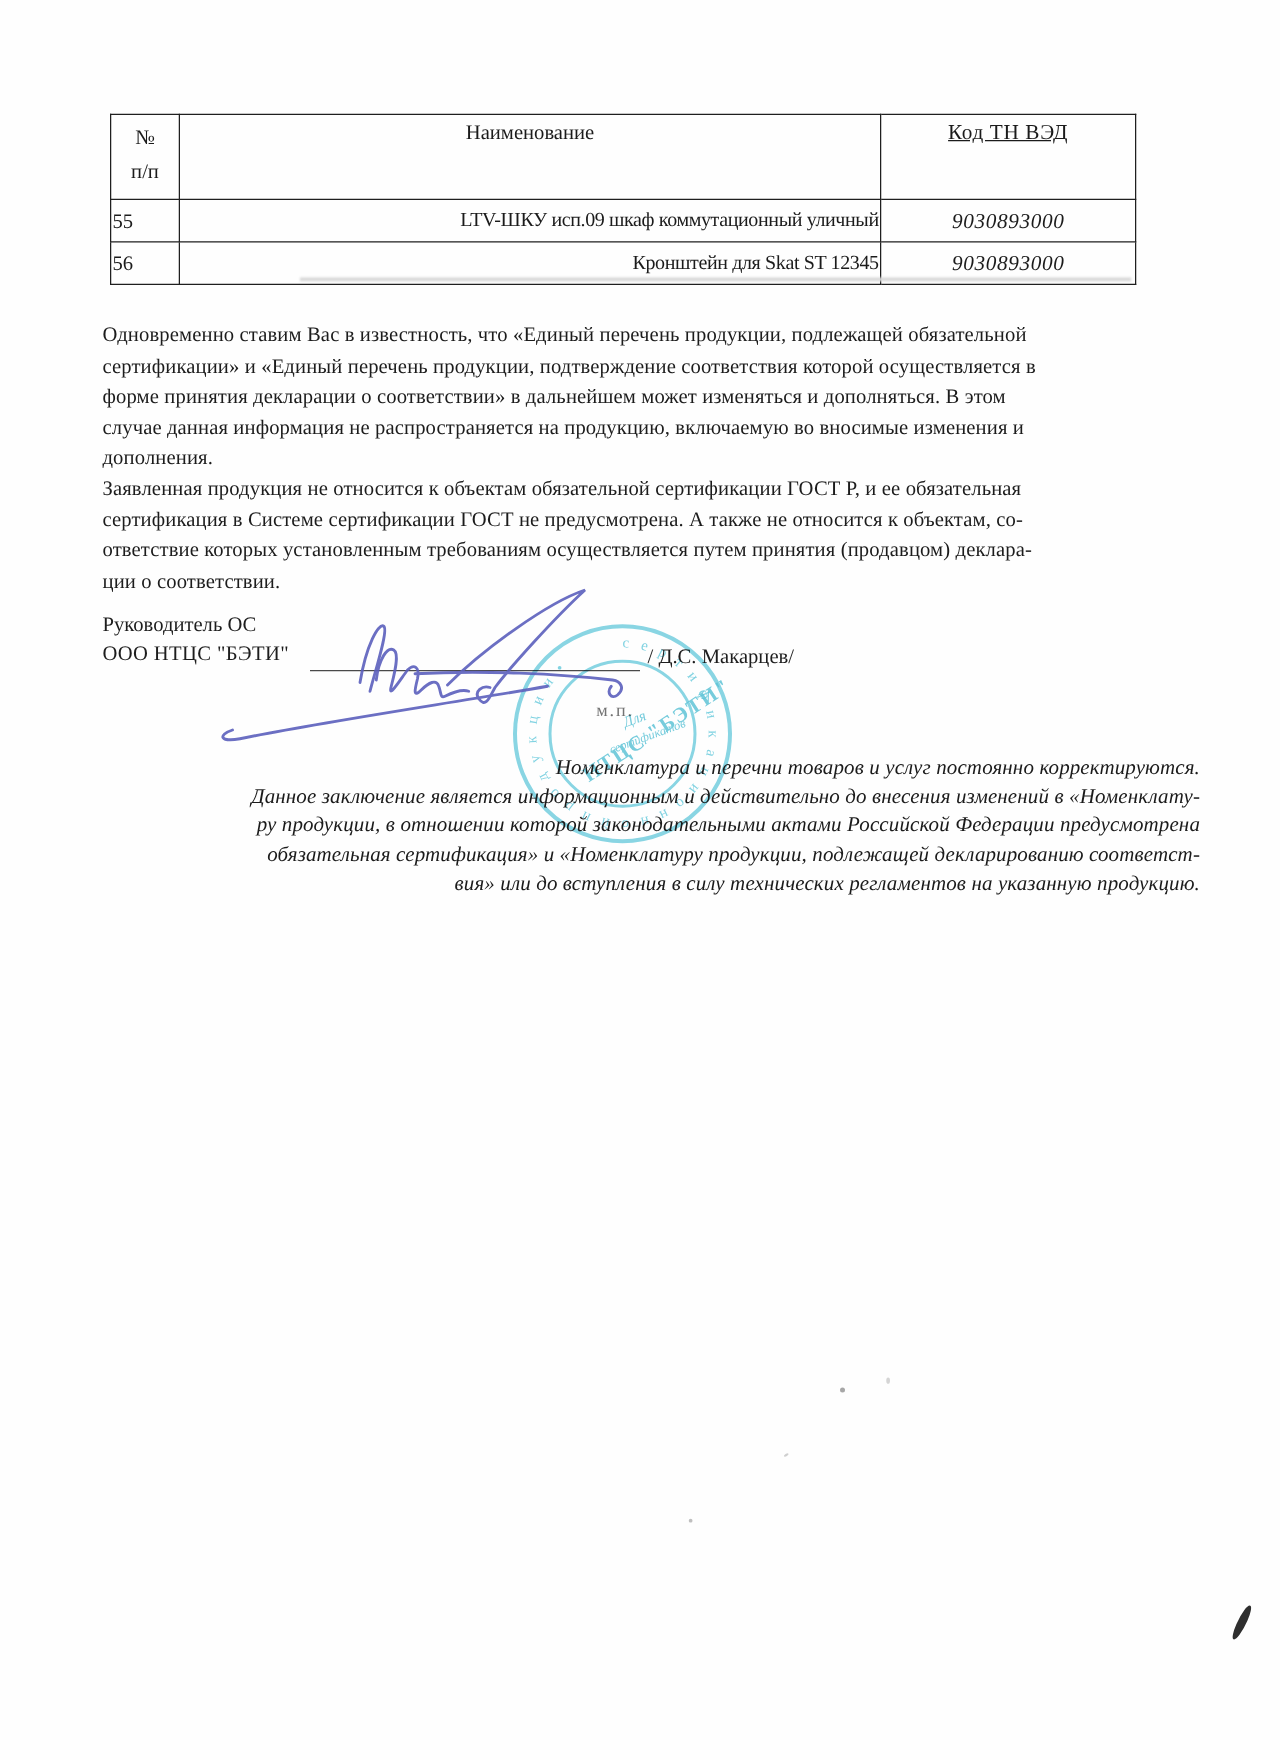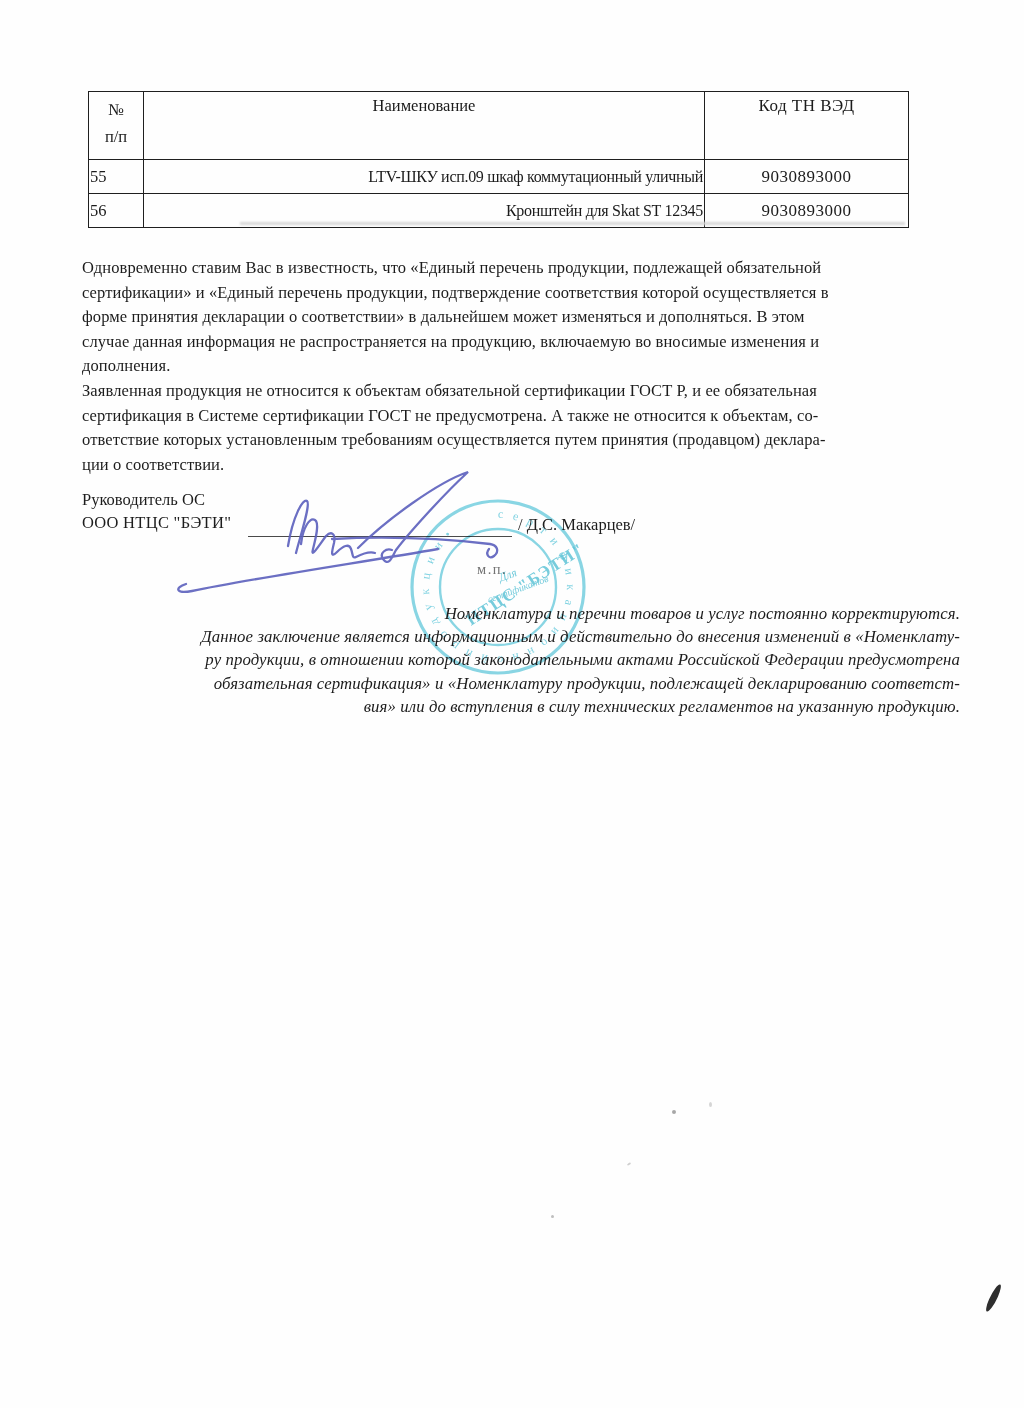--- a/index.html
+++ b/index.html
@@ -13,28 +13,28 @@
     position:absolute;left:88px;top:91px;width:811px;
     border-collapse:collapse;table-layout:fixed;
     font-size:16.5px;color:#1b1b1b;
   }
   .doc-table td,.doc-table th{
     border:1.7px solid #1f1f1f;font-weight:normal;
     overflow:hidden;white-space:nowrap;
   }
   .col-num{width:52px;}
   .col-name{width:558px;}
-  .col-code{width:201px;}
+  .col-code{width:201px;text-decoration:underline;}
   .hdr-row th{height:62px;vertical-align:top;padding-top:4px;text-align:center;}
   .hdr-num div{line-height:27px;}
   .hdr-code{font-size:17px;letter-spacing:.5px;}
   .data-row td{height:31px;vertical-align:middle;}
   .cell-num{text-align:left;}
   .cell-name{padding-left:9px;text-align:right;font-size:16px;letter-spacing:-0.3px;}
-  .cell-code{text-align:center;font-size:17px;letter-spacing:.5px;}
+  .cell-code{text-align:center;font-size:17px;letter-spacing:.5px;font-style:italic;}
   .table-shadow{
     position:absolute;left:240px;top:222px;width:665px;height:3px;
     background:#d7d7d7;filter:blur(1px);
   }
   
   .body-text{
     position:absolute;left:82px;top:256px;width:880px;
     font-size:16.5px;line-height:24.6px;letter-spacing:.1px;color:#1c1c1c;
   }
   .body-text div{white-space:nowrap;}

